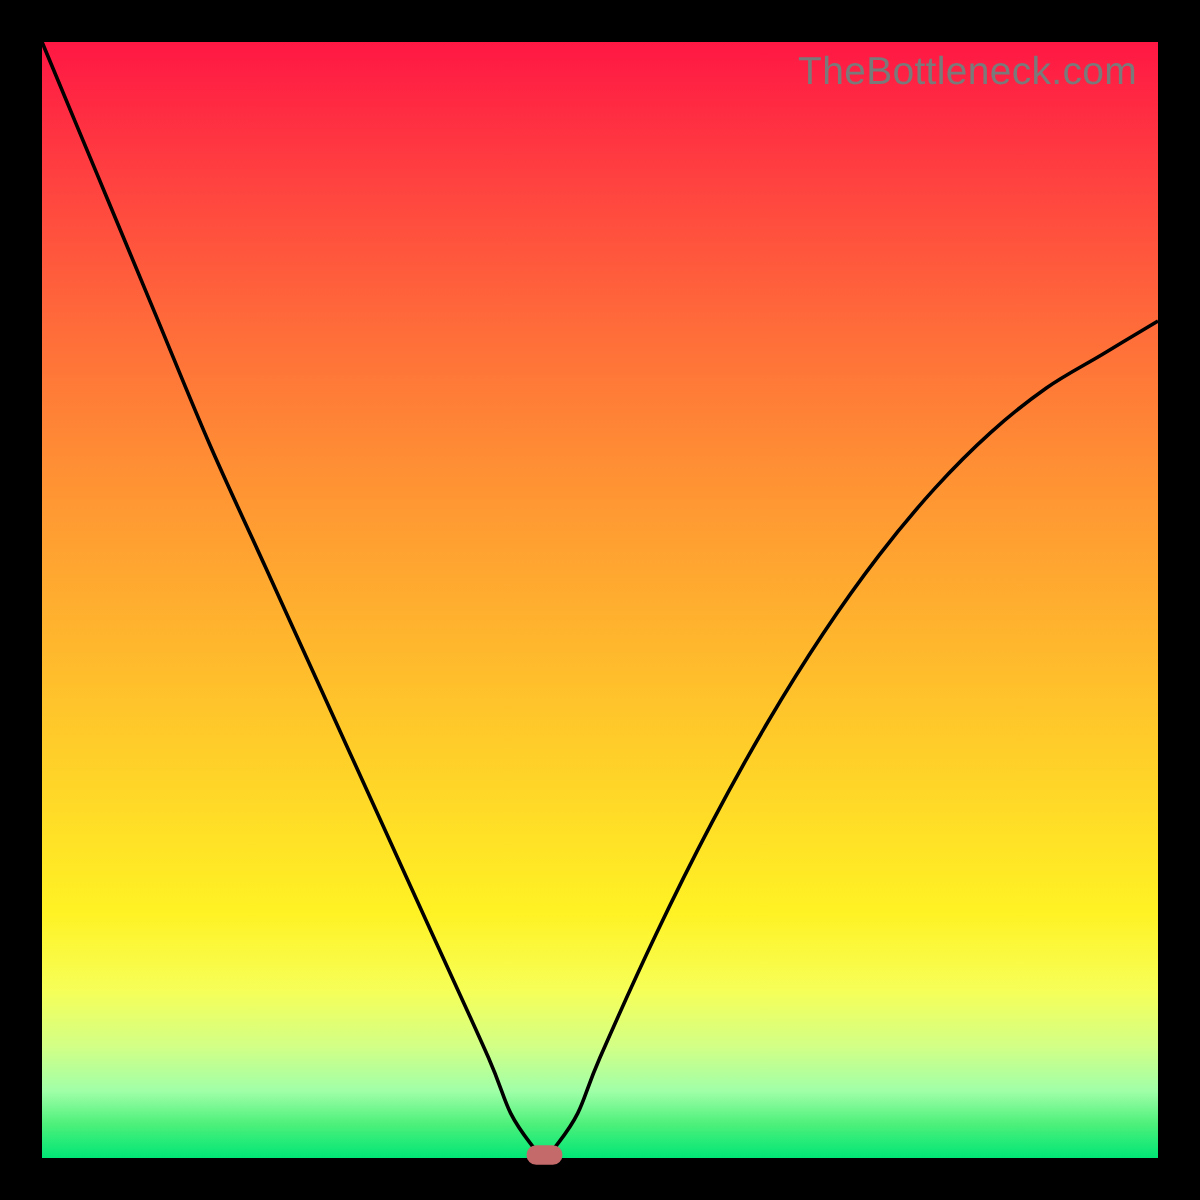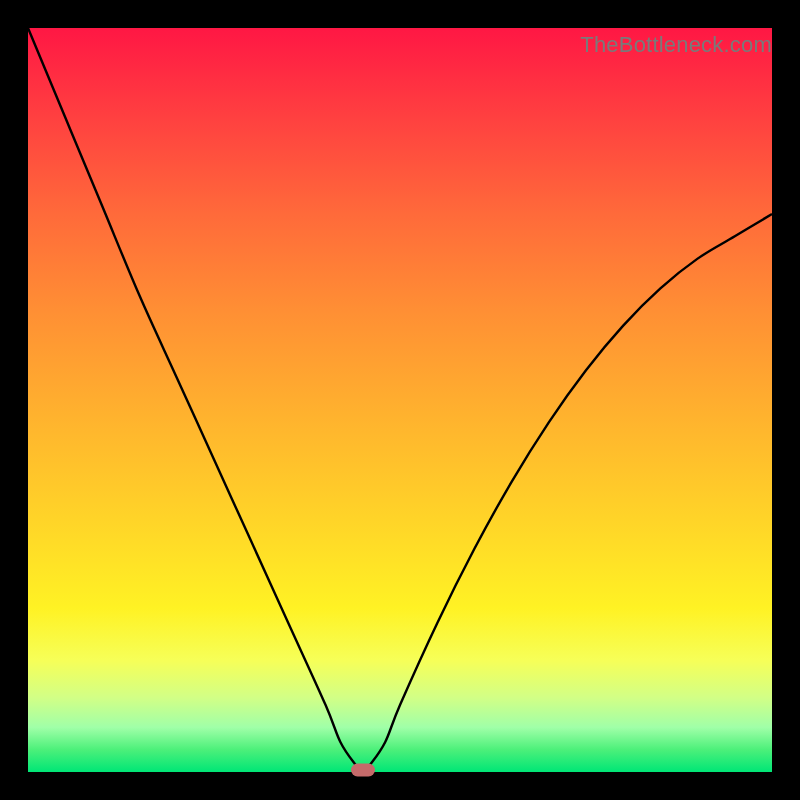--- a/index.html
+++ b/index.html
@@ -35,23 +35,23 @@
       #f6ff58 85%,
       #d2ff86 90%,
       #a0ffa8 94%,
       #4cf07a 97%,
       #00e676 100%
     );
   }
   .watermark {
     position: absolute;
     top: 4px;
-    right: 0;
+    right: 14px;
     color: #7a7a7a;
-    font-size: 22px;
+    font-size: 26px;
     letter-spacing: 0.2px;
     user-select: none;
   }
   svg.curve {
     position: absolute;
     left: 0;
     top: 0;
     width: 744px;
     height: 744px;
     overflow: visible;

